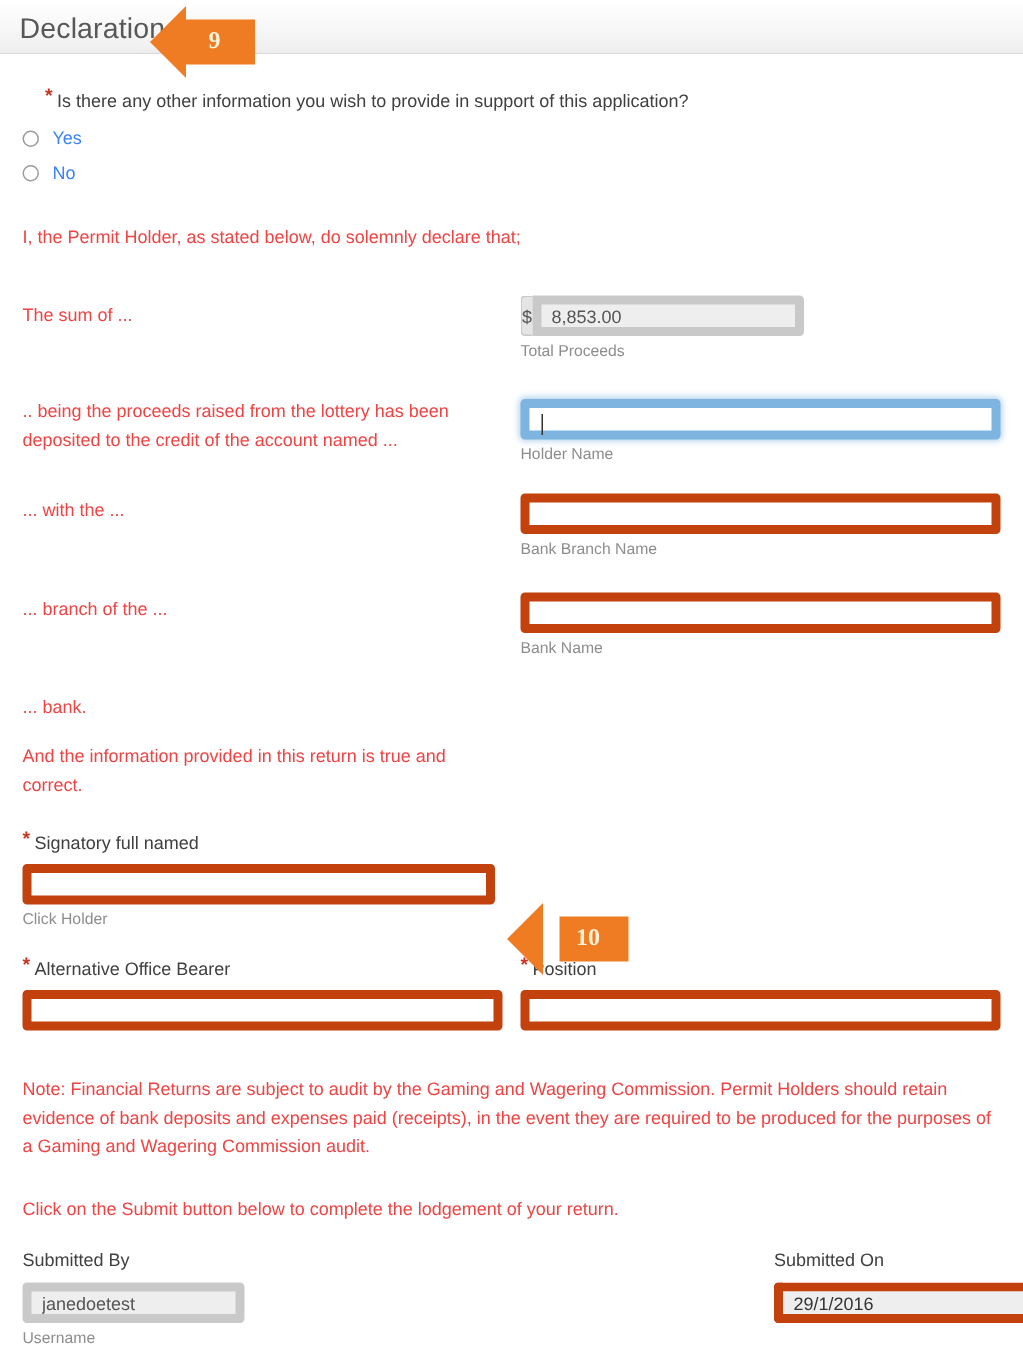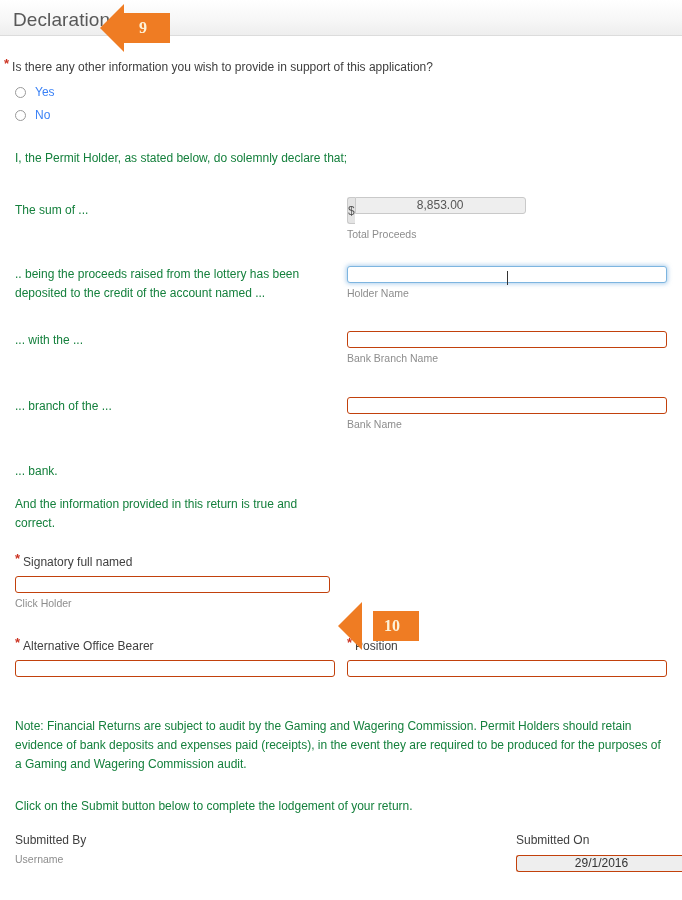--- a/index.html
+++ b/index.html
@@ -85,31 +85,30 @@
     flex: none;
   }
   .radio-label {
     font-size: 12px;
     color: #3b82f6;
   }
 
   
   .input {
     box-sizing: border-box;
-    height: 17px;
-    border: 1px solid #c2410c;
+    height: 27px;
+    border: 6px solid #c2410c;
     border-radius: 3px;
     background: #ffffff;
     font-family: "Liberation Sans", sans-serif;
     font-size: 12px;
     color: #333;
     padding: 0 7px;
     line-height: 25px;
     outline: none;
-    text-align: center;
   }
   .input.focused {
     border-color: #7db5e0;
     box-shadow: 0 0 4px 1px rgba(110,170,220,.55);
   }
   .caret {
     display: inline-block;
     width: 1px;
     height: 14px;
     background: #333;
@@ -157,21 +156,21 @@
   .date-group .input {
     border-right: none;
     border-radius: 3px 0 0 3px;
     flex: 1;
     background: #eeeeee;
   }
 
   
   .para {
     font-size: 12px;
-    color: #15803d;
+    color: #ef4444;
     line-height: 19px;
   }
 
   
   .callout {
     position: absolute;
     display: flex;
     align-items: center;
     z-index: 30;
   }
@@ -209,21 +208,21 @@
 
 <div class="callout" style="left:100px; top:4px;">
   <div class="head"></div>
   <div class="body">
     <span class="num">9</span>
   </div>
 </div>
 
 <div class="form-body">
 
-  <div class="row" style="left:4px; top:22px; width:640px;">
+  <div class="row" style="left:30px; top:22px; width:640px;">
     <div class="label-strong"><span class="req-star">*</span><span>Is there any other information you wish to provide in support of this application?</span></div>
   </div>
 
   <div class="row" style="left:15px; top:45px;">
     <div class="radio-line">
       <span class="radio-dot"></span>
       <span class="radio-label">Yes</span>
     </div>
   </div>
 
@@ -307,20 +306,21 @@
   <div class="row" style="left:15px; top:680px; width:648px;">
     <div class="para">Note: Financial Returns are subject to audit by the Gaming and Wagering Commission. Permit Holders should retain evidence of bank deposits and expenses paid (receipts), in the event they are required to be produced for the purposes of a Gaming and Wagering Commission audit.</div>
   </div>
 
   <div class="row" style="left:15px; top:760px; width:620px;">
     <div class="para">Click on the Submit button below to complete the lodgement of your return.</div>
   </div>
 
   <div class="row" style="left:15px; top:795px; width:300px;">
     <div class="label-strong">Submitted By</div>
+    <input class="input readonly" type="text" readonly="" style="width: 148px; margin-top: 6px;" value="janedoetest">
     <div class="help-text">Username</div>
   </div>
 
   <div class="row" style="left:516px; top:795px; width:150px;">
     <div class="label-strong">Submitted On</div>
     <div class="date-group" style="width:94px; margin-top:6px;">
       <input class="input" type="text" readonly="" value="29/1/2016" style="">
 
     </div>
   </div>

